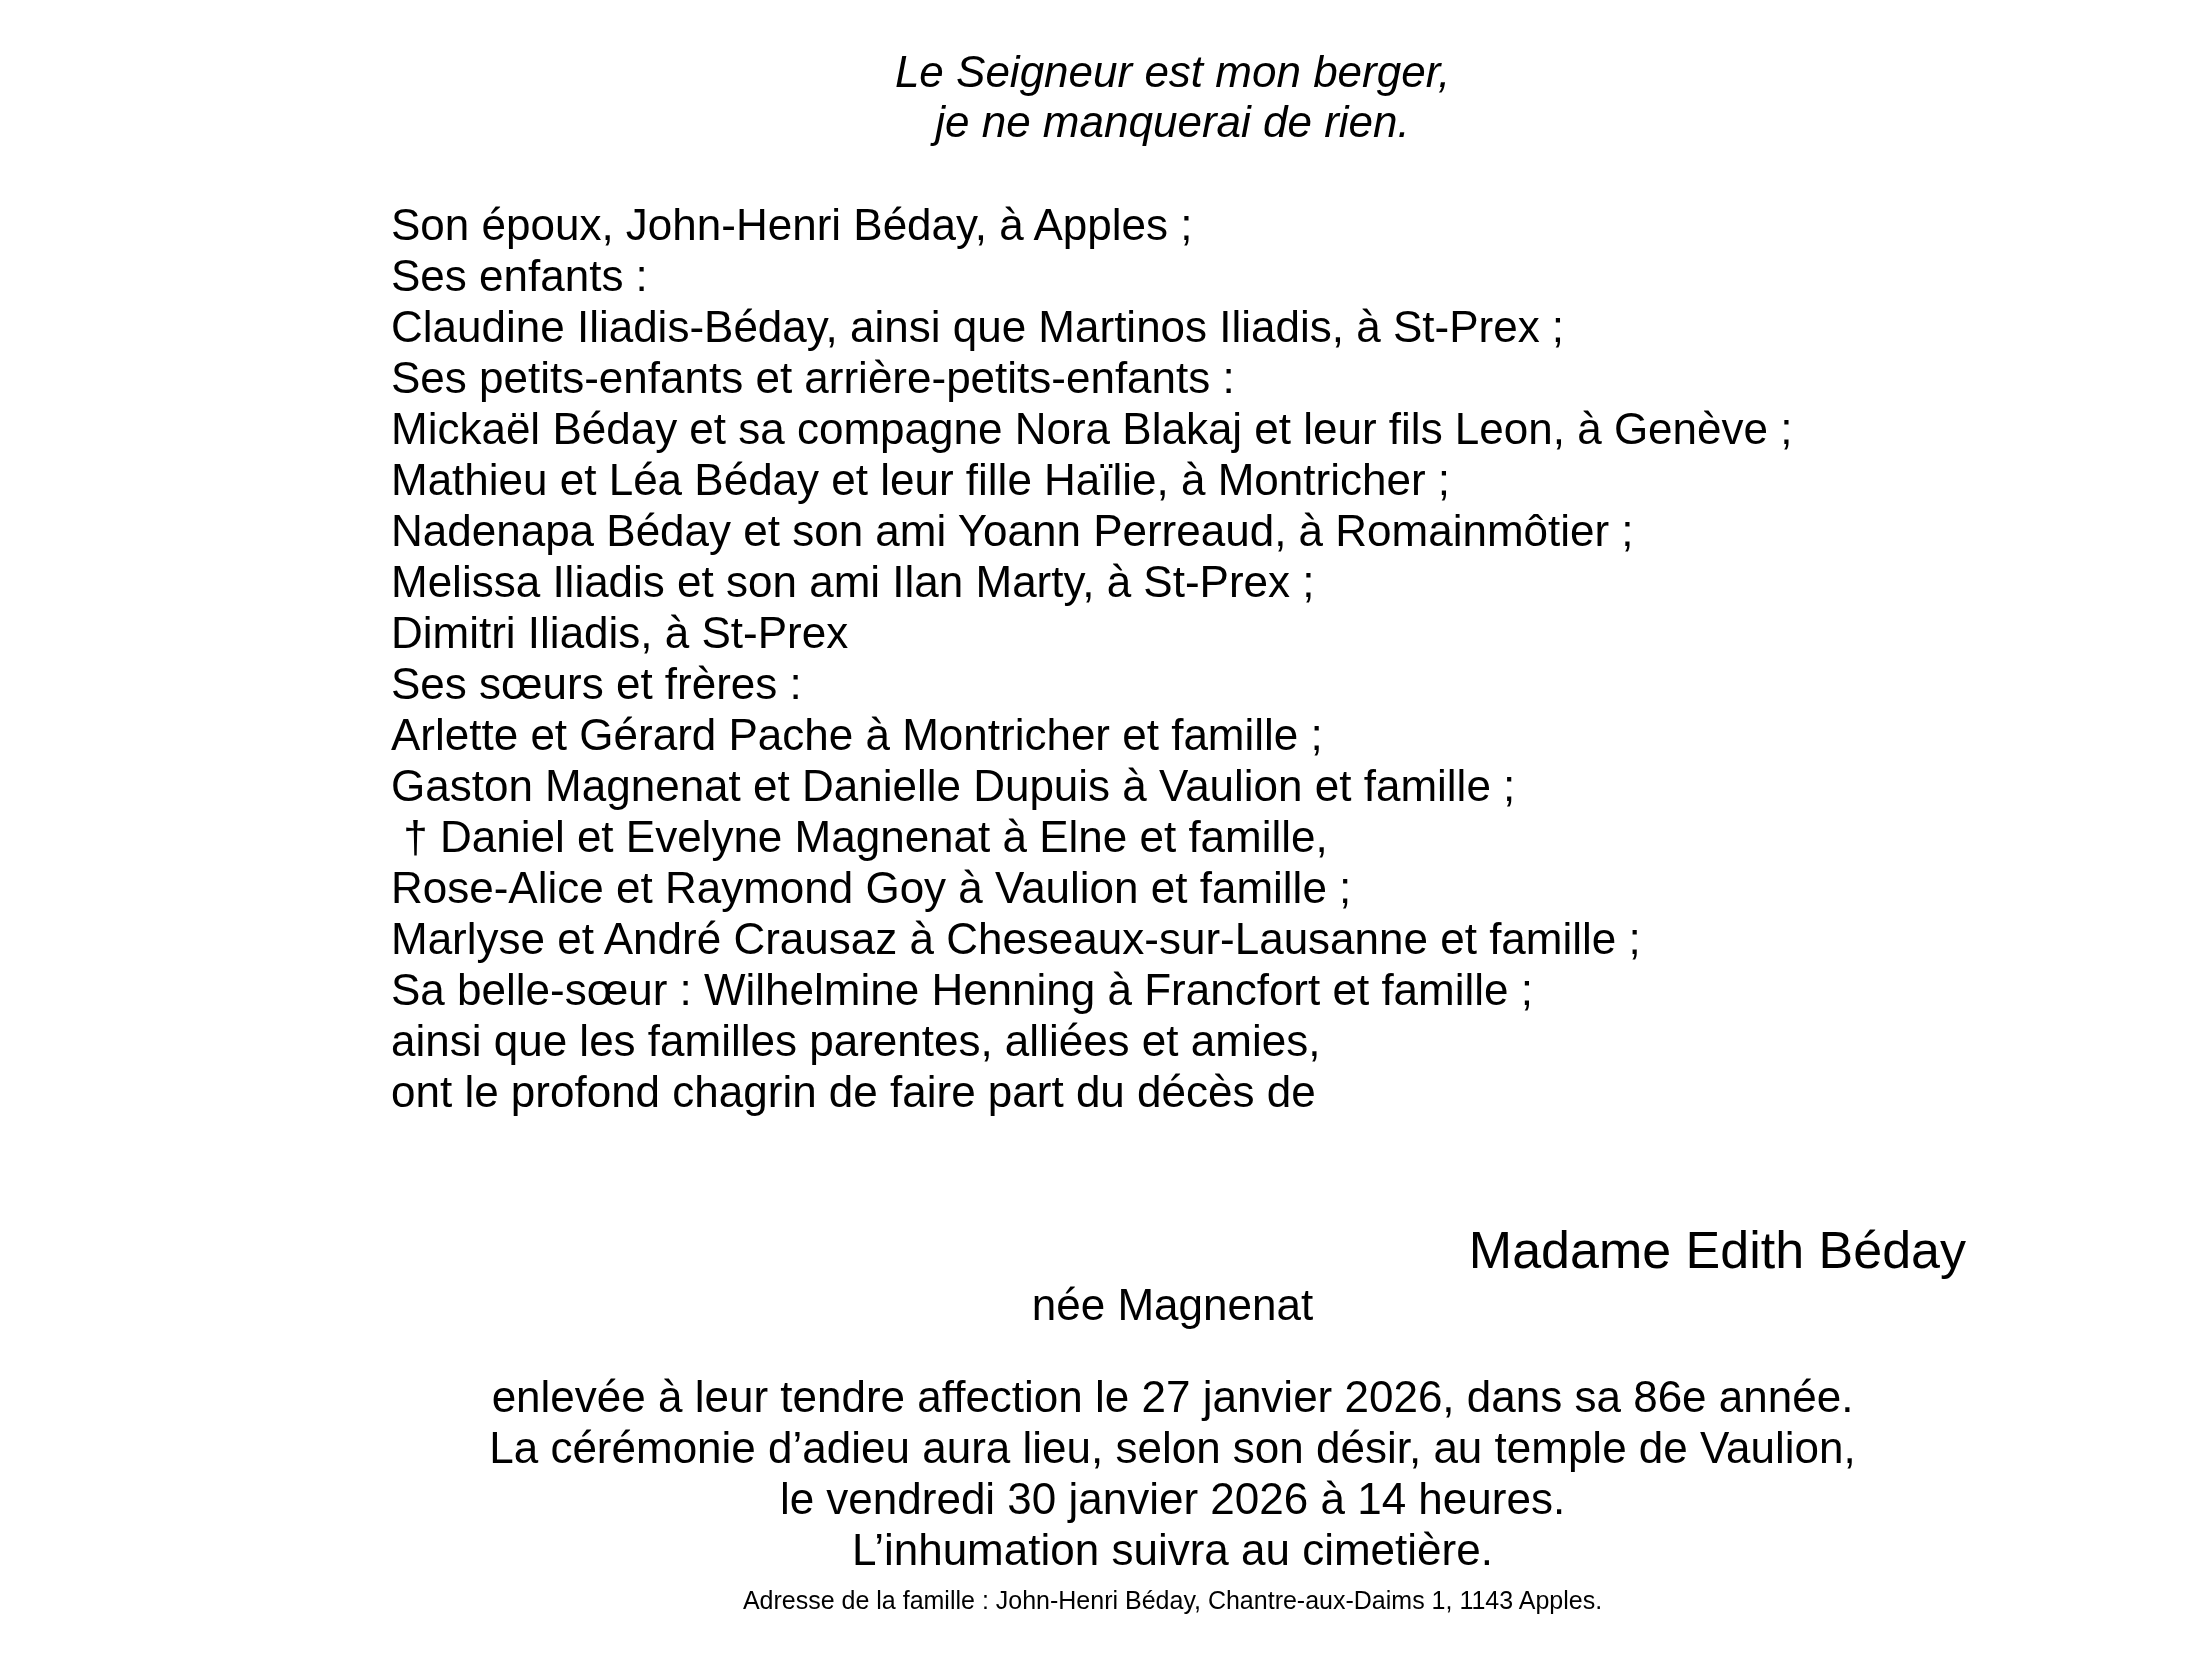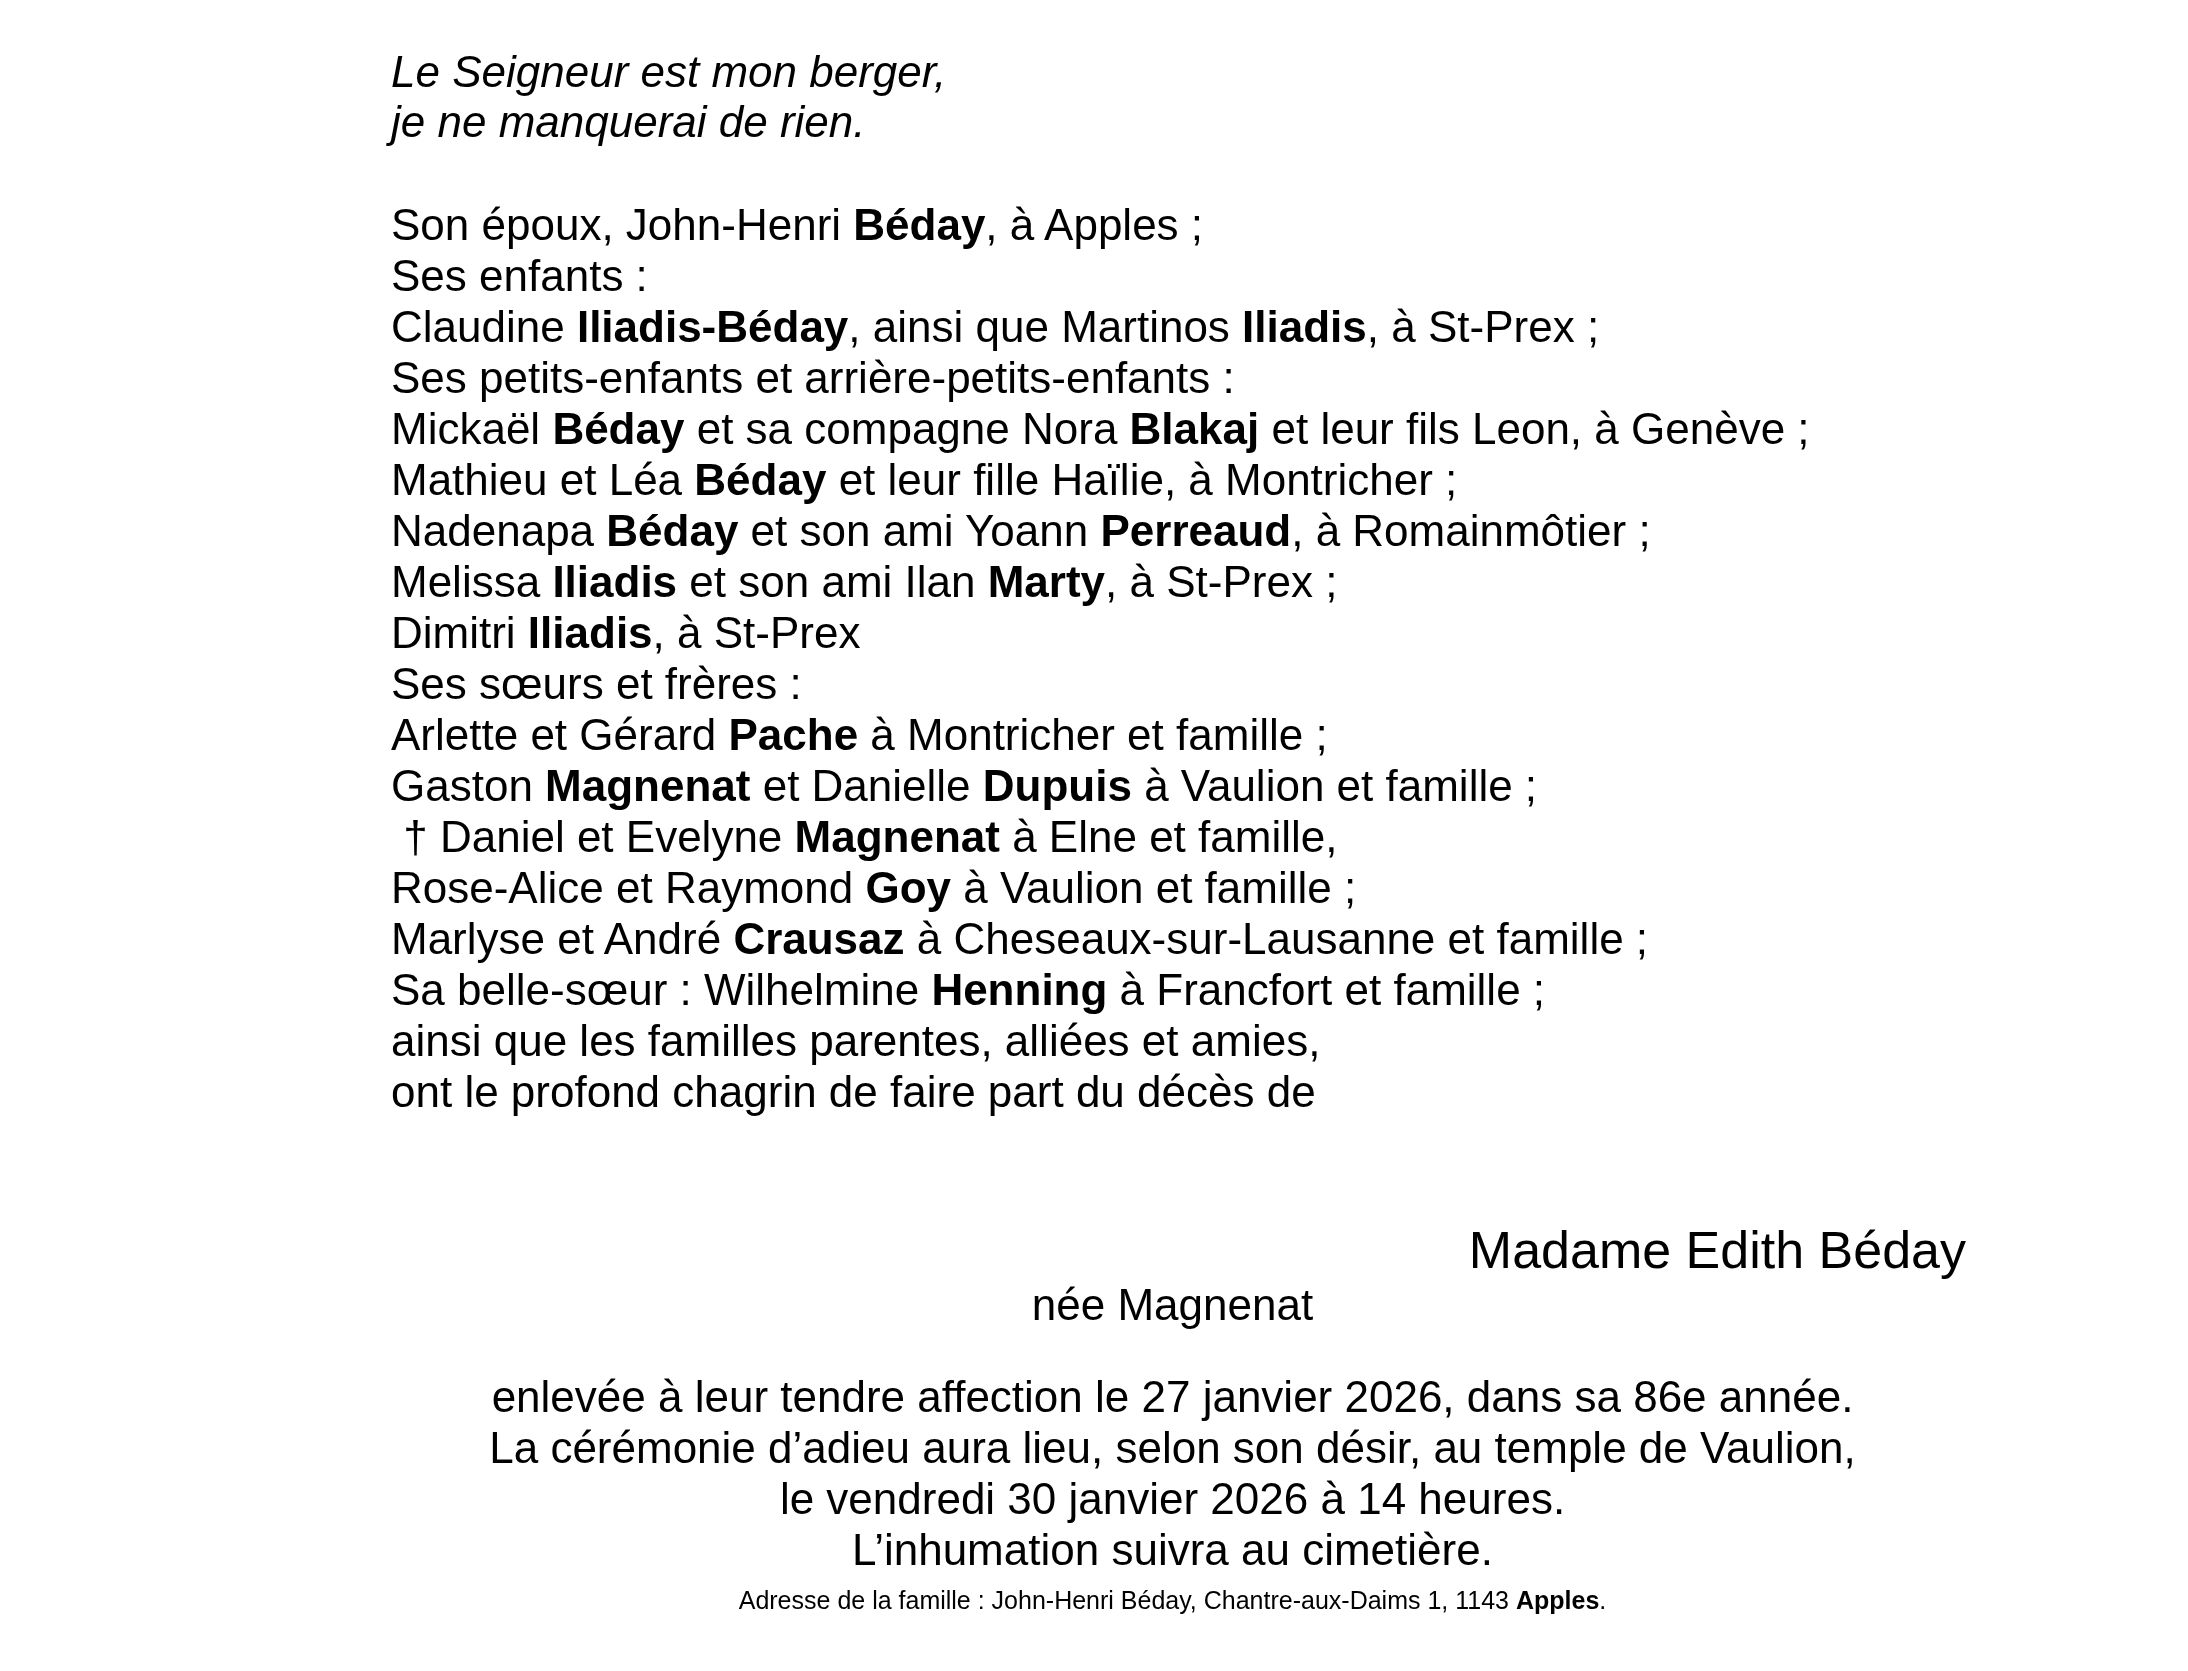--- a/index.html
+++ b/index.html
@@ -18,21 +18,21 @@
   .content {
     position: absolute;
     left: 391px;
     width: 1563px;
   }
   .epigraph {
     top: 47px;
     font-size: 44px;
     line-height: 50px;
     font-style: italic;
-    text-align: left;
+    text-align: center;
   }
   .family {
     top: 199px;
     font-size: 44px;
     line-height: 51px;
     text-align: left;
   }
   .line { white-space: pre; }
   .deceased-title {
     top: 1207px;
@@ -49,21 +49,21 @@
     text-align: center;
     margin-top: 8px;
   }
   .announce {
     top: 1371px;
     font-size: 44px;
     line-height: 51px;
     text-align: center;
   }
   .address { font-size: 25px; }
-  b { font-weight: bold; }
+  b { font-weight: normal; }
 </style>
 </head>
 <body>
 
 <div class="sheet">
 
   <div class="content epigraph">
     <div class="line">Le Seigneur est mon berger,</div>
     <div class="line">je ne manquerai de rien.</div>
   </div>

